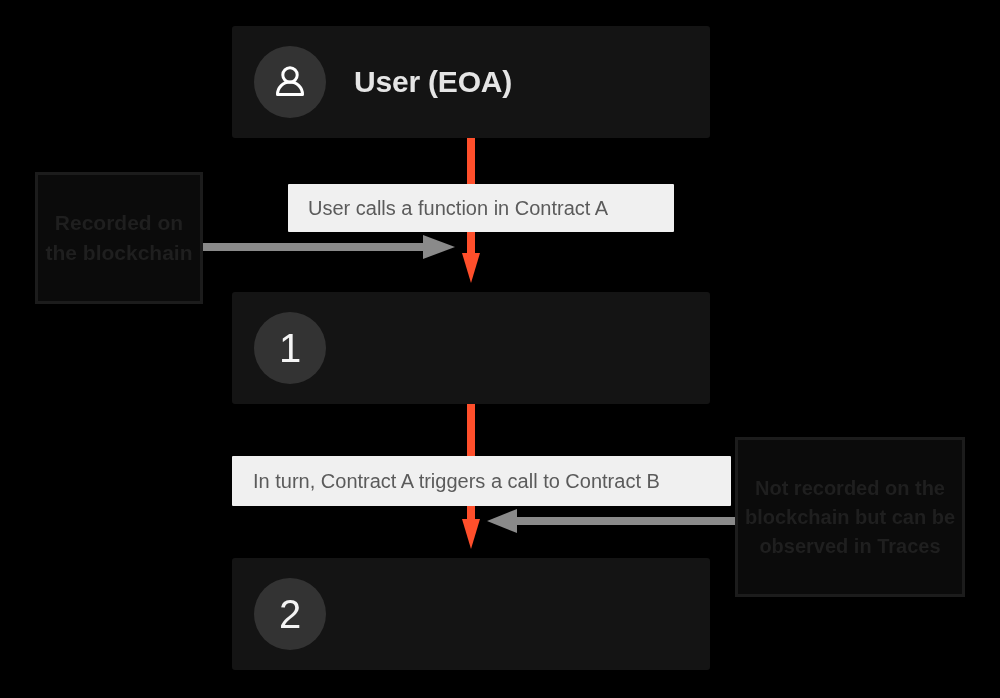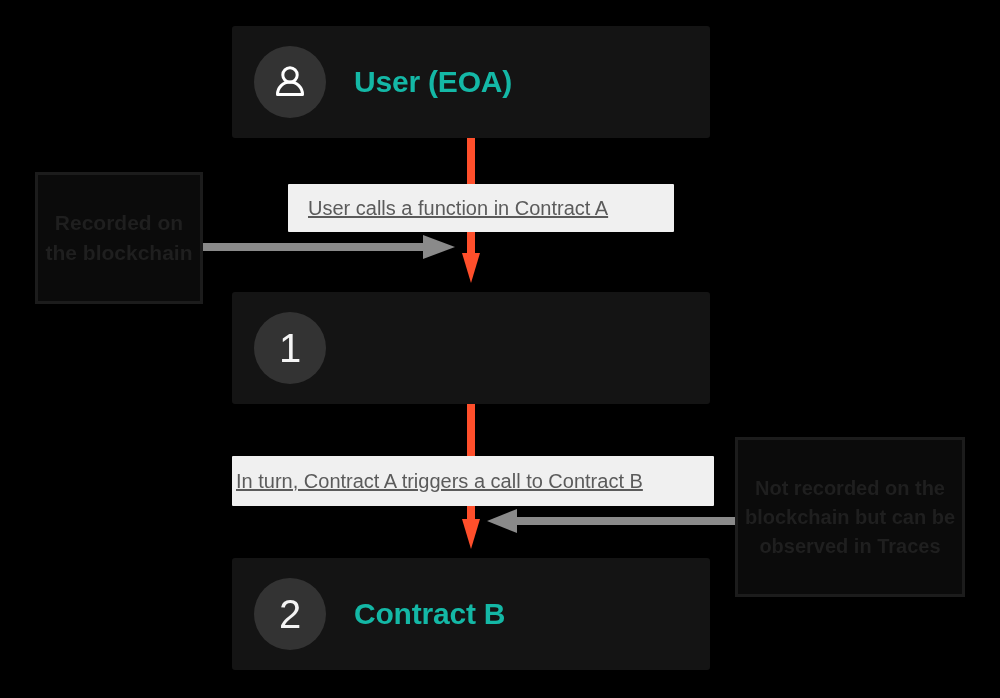--- a/index.html
+++ b/index.html
@@ -53,21 +53,21 @@
     font-size: 40px;
     font-weight: 300;
     line-height: 1;
     color: #f4f4f4;
     letter-spacing: 0;
   }
   .node-badge svg { display: block; }
 
   .node-title {
     margin-left: 28px;
-    color: #14b8a6;
+    color: #e5e5e5;
     font-size: 30px;
     font-weight: 700;
     letter-spacing: -0.2px;
     white-space: nowrap;
   }
 
   
   .arrow-v {
     position: absolute;
     left: 462px;
@@ -82,35 +82,34 @@
   .chip {
     position: absolute;
     background: #f0f0f0;
     color: #5b5b5b;
     font-size: 20px;
     line-height: 1;
     display: flex;
     align-items: center;
     z-index: 4;
     border-radius: 1px;
-    text-decoration: underline;
   }
   .chip-1 {
     left: 288px;
     top: 184px;
     width: 366px;
     height: 48px;
     padding-left: 20px;
   }
   .chip-2 {
     left: 232px;
     top: 456px;
     width: 478px;
     height: 50px;
-    padding-left: 4px;
+    padding-left: 21px;
   }
 
   
   .callout {
     position: absolute;
     background: #0b0b0b;
     border: 3px solid #1c1c1c;
     color: #1f1f1f;
     font-weight: 700;
     text-align: center;
@@ -193,21 +192,20 @@
   <div class="node node-a">
     <div class="node-badge">
       <span class="num">1</span>
     </div>
   </div>
 
   <div class="node node-b">
     <div class="node-badge">
       <span class="num">2</span>
     </div>
-    <div class="node-title">Contract B</div>
   </div>
 
   <div class="chip chip-1">User calls a function in Contract A</div>
 
   <div class="chip chip-2">In turn, Contract A triggers a call to Contract B</div>
 
   <div class="callout callout-left">Recorded on the blockchain</div>
 
   <div class="callout callout-right">Not recorded on the blockchain but can be observed in Traces</div>
 

